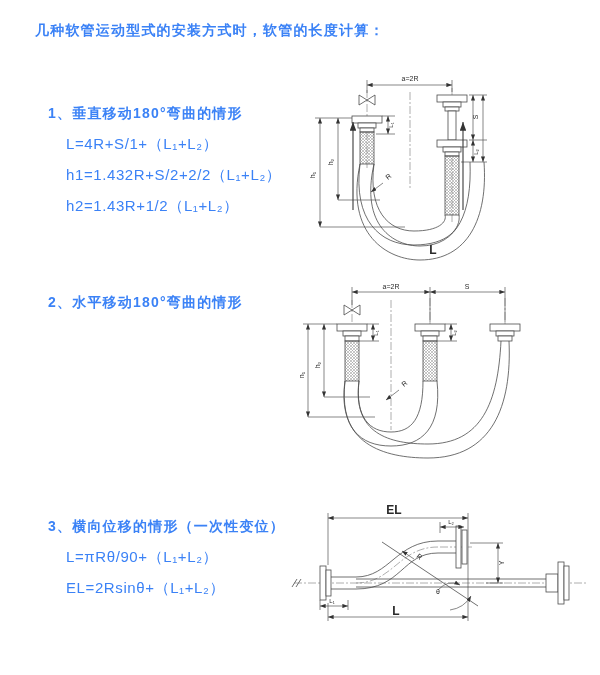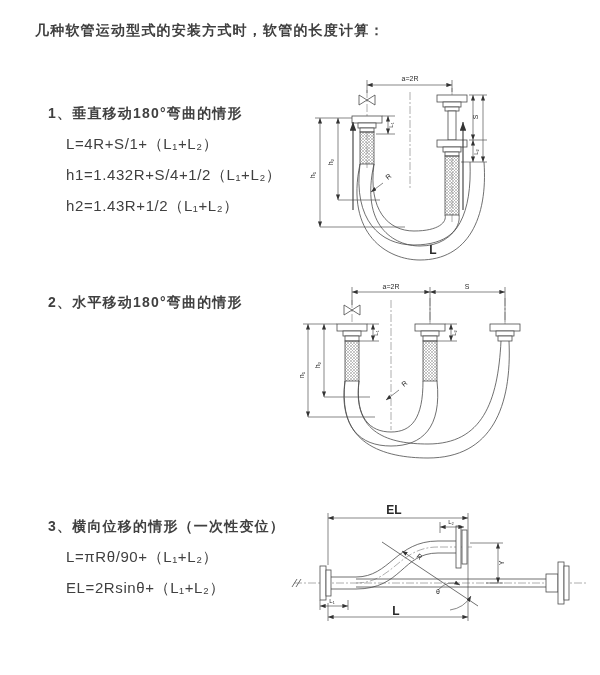--- a/index.html
+++ b/index.html
@@ -1,17 +1,17 @@
 <!DOCTYPE html>
 <html><head>
 <meta charset="utf-8">
 <style>
   html,body{margin:0;padding:0;background:#fff;}
   .page{position:relative;width:600px;height:675px;background:#ffffff;overflow:hidden;
-        font-family:"Liberation Sans","DejaVu Sans",sans-serif;color:#404040;}
+        font-family:"Liberation Sans","DejaVu Sans",sans-serif;color:#3b82f6;}
   .title{position:absolute;left:35px;top:22px;font-size:14px;font-weight:700;letter-spacing:1.2px;}
   .sec{position:absolute;left:48px;}
   .sec-heading{font-size:14px;font-weight:700;letter-spacing:1.2px;}
   .formulas{margin:6px 0 0 18px;padding:0;list-style:none;}
   .formulas li{height:31px;display:flex;align-items:center;font-size:15px;letter-spacing:0.6px;}
   .diagram{position:absolute;}
   svg text{font-family:"Liberation Sans","DejaVu Sans",sans-serif;fill:#2a2a2a;font-size:7px;}
   svg .draw{stroke:#4b4b4b;fill:none;stroke-width:0.8;}
   svg .part{stroke:#4b4b4b;fill:#ffffff;stroke-width:0.8;}
   svg .braid{stroke:#4b4b4b;stroke-width:0.8;}
@@ -25,21 +25,21 @@
 <body>
 
 <div class="page">
 
   <div class="title">几种软管运动型式的安装方式时，软管的长度计算：</div>
 
   <div class="sec" style="top:105px;">
     <div class="sec-heading">1、垂直移动180°弯曲的情形</div>
     <ul class="formulas">
       <li>L=4R+S/1+（L₁+L₂）</li>
-      <li>h1=1.432R+S/4+1/2（L₁+L₂）</li>
+      <li>h1=1.432R+S/2+2/2（L₁+L₂）</li>
       <li>h2=1.43R+1/2（L₁+L₂）</li>
     </ul>
   </div>
 
   <div class="sec" style="top:294px;">
     <div class="sec-heading">2、水平移动180°弯曲的情形</div>
   </div>
 
   <div class="sec" style="top:518px;">
     <div class="sec-heading">3、横向位移的情形（一次性变位）</div>

